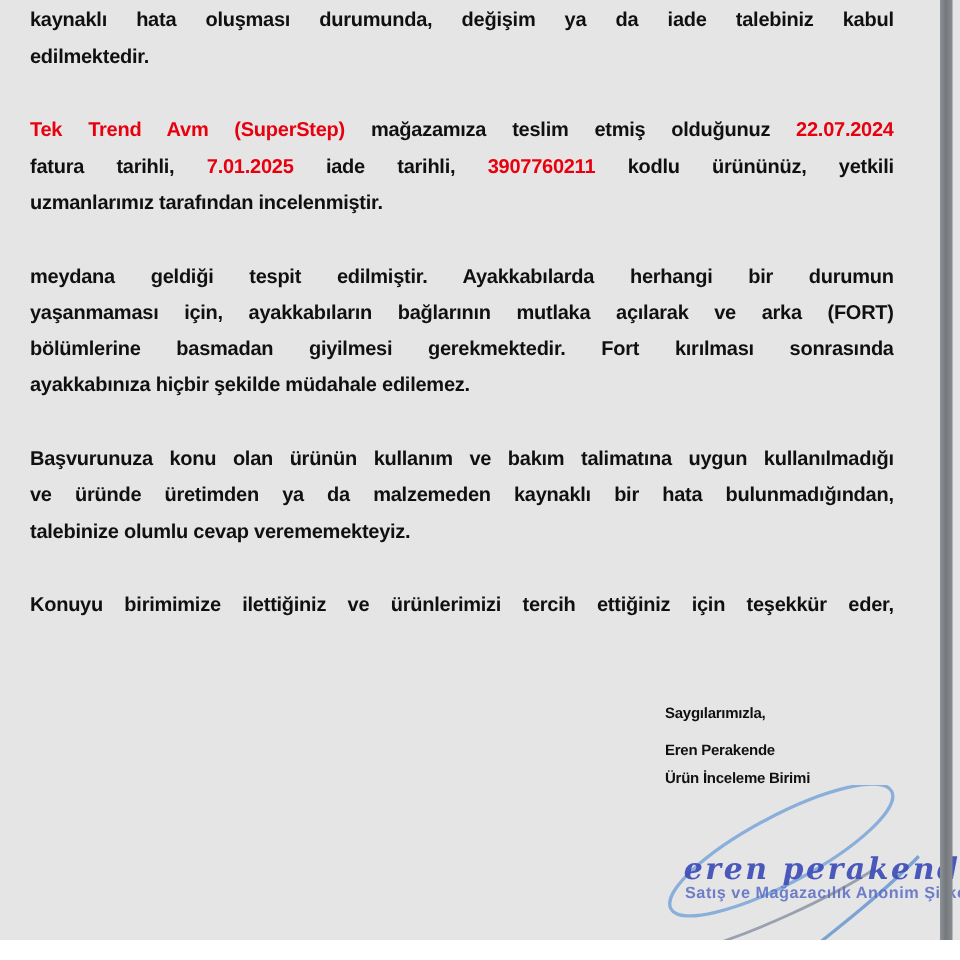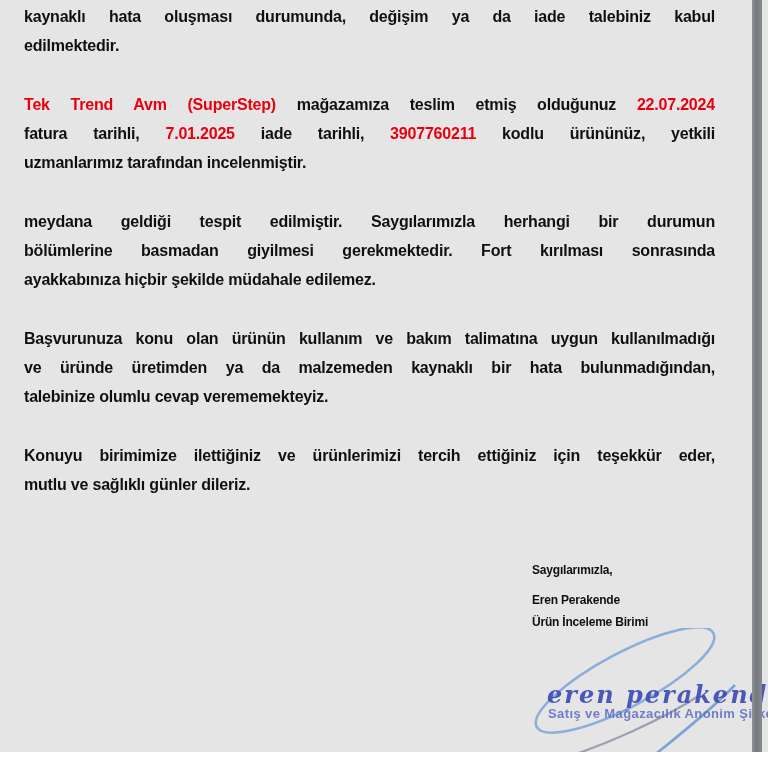--- a/index.html
+++ b/index.html
@@ -93,32 +93,32 @@
       <div class="para">
         <div class="line just"><span>kaynaklı hata oluşması durumunda, değişim ya da iade talebiniz kabul</span></div>
         <div class="line"><span>edilmektedir.</span></div>
       </div>
       <div class="para">
         <div class="line just"><span class="red">Tek Trend Avm (SuperStep)</span><span> mağazamıza teslim etmiş olduğunuz </span><span class="red">22.07.2024</span></div>
         <div class="line just"><span>fatura tarihli, </span><span class="red">7.01.2025</span><span> iade tarihli, </span><span class="red">3907760211</span><span> kodlu ürününüz, yetkili</span></div>
         <div class="line"><span>uzmanlarımız tarafından incelenmiştir.</span></div>
       </div>
       <div class="para">
-        <div class="line just"><span>meydana geldiği tespit edilmiştir. Saygılarımızla herhangi bir durumun</span></div>
+        <div class="line just"><span>meydana geldiği tespit edilmiştir. Ayakkabılarda herhangi bir durumun</span></div>
+        <div class="line just"><span>yaşanmaması için, ayakkabıların bağlarının mutlaka açılarak ve arka (FORT)</span></div>
         <div class="line just"><span>bölümlerine basmadan giyilmesi gerekmektedir. Fort kırılması sonrasında</span></div>
         <div class="line"><span>ayakkabınıza hiçbir şekilde müdahale edilemez.</span></div>
       </div>
       <div class="para">
         <div class="line just"><span>Başvurunuza konu olan ürünün kullanım ve bakım talimatına uygun kullanılmadığı</span></div>
         <div class="line just"><span>ve üründe üretimden ya da malzemeden kaynaklı bir hata bulunmadığından,</span></div>
         <div class="line"><span>talebinize olumlu cevap verememekteyiz.</span></div>
       </div>
       <div class="para">
         <div class="line just"><span>Konuyu birimimize ilettiğiniz ve ürünlerimizi tercih ettiğiniz için teşekkür eder,</span></div>
-        <div class="line"><span>mutlu ve sağlıklı günler dileriz.</span></div>
       </div>
     </div>
 
   <div class="closing">
     <div class="cl-line cl-salutation">Saygılarımızla,</div>
     <div class="cl-line">Eren Perakende</div>
     <div class="cl-line">Ürün İnceleme Birimi</div>
   </div>
 
   <div class="stamp">

